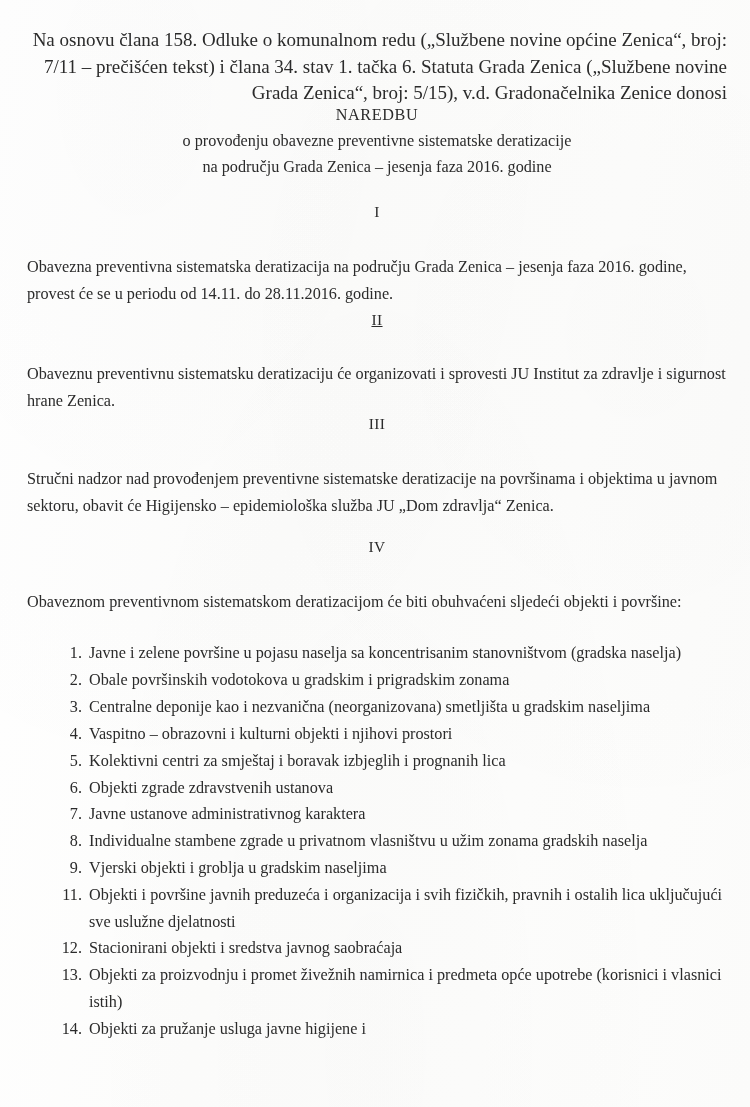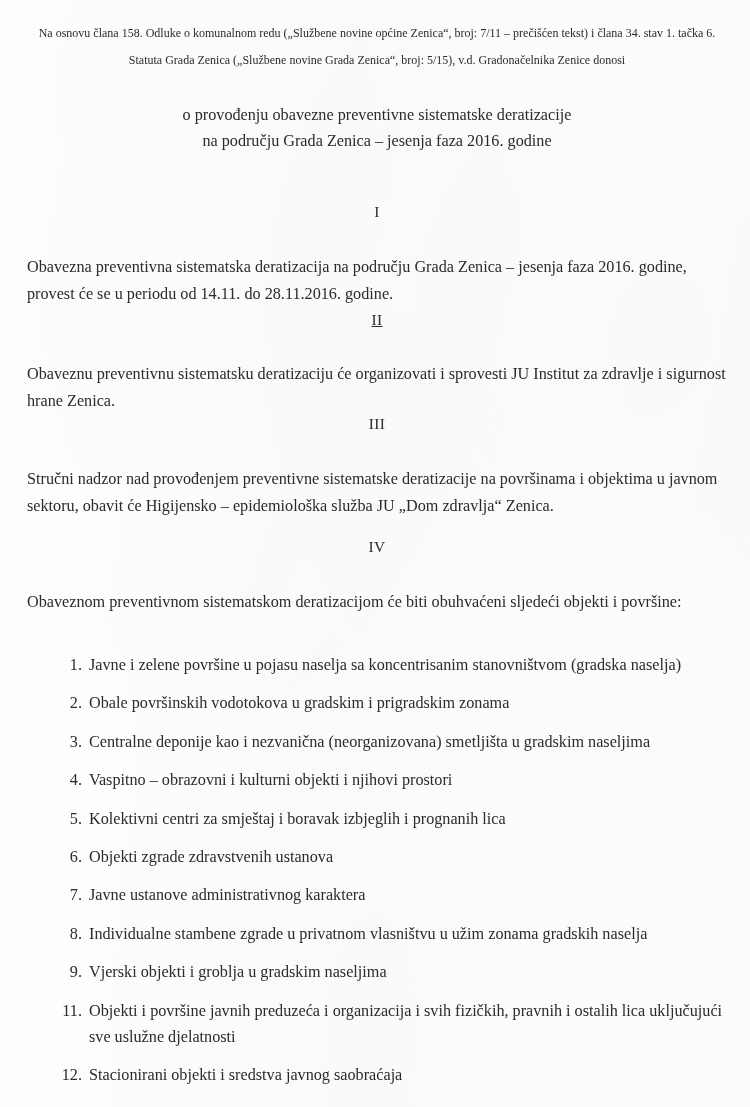--- a/index.html
+++ b/index.html
@@ -34,23 +34,23 @@
     position: relative;
     z-index: 1;
     padding: 0;
   }
 
   .preamble {
     position: absolute;
     left: 27px;
     top: 8px;
     width: 700px;
-    font-size: 12px;
+    font-size: 19px;
     line-height: 26.5px;
-    text-align: center;
+    text-align: right;
   }
 
   .title-block {
     position: absolute;
     left: 27px;
     top: 102px;
     width: 700px;
     text-align: center;
     font-size: 16.2px;
     line-height: 26px;
@@ -106,32 +106,32 @@
     left: 0;
     top: 0;
     width: 30px;
     text-align: right;
   }
   .obj-list li.wide .num {
     width: 30px;
   }
   .obj-list li .txt {
     display: block;
-    margin-top: 12px;
   }
 </style>
 </head>
 <body>
 
 <div class="page">
   <div class="content">
 
     <p class="preamble">Na osnovu člana 158. Odluke o komunalnom redu („Službene novine općine Zenica“, broj: 7/11 – prečišćen tekst) i člana 34. stav 1. tačka 6. Statuta Grada Zenica („Službene novine Grada Zenica“, broj: 5/15), v.d. Gradonačelnika  Zenice donosi</p>
 
     <div class="title-block">
+      <div class="title-main">NAREDBU</div>
       <div>o provođenju obavezne preventivne sistematske deratizacije</div>
       <div>na području Grada Zenica – jesenja faza 2016. godine</div>
     </div>
 
     <div class="roman" id="roman-1">I</div>
     <p class="para" id="para-1">Obavezna preventivna sistematska deratizacija na području Grada Zenica – jesenja faza 2016. godine, provest će se u periodu od 14.11. do 28.11.2016. godine.</p>
 
     <div class="roman" id="roman-2">II</div>
     <p class="para" id="para-2">Obaveznu preventivnu sistematsku deratizaciju će organizovati i sprovesti JU Institut za zdravlje i sigurnost hrane Zenica.</p>
 
@@ -180,19 +180,23 @@
         </li>
         <li class="wide">
           <span class="num">11.</span>
           <span class="txt">Objekti i površine javnih preduzeća i organizacija i svih fizičkih, pravnih i ostalih lica uključujući sve uslužne djelatnosti</span>
         </li>
         <li class="wide">
           <span class="num">12.</span>
           <span class="txt">Stacionirani objekti i sredstva javnog saobraćaja</span>
         </li>
         <li class="wide">
+          <span class="num">13.</span>
+          <span class="txt">Objekti za proizvodnju i promet živežnih namirnica i predmeta opće upotrebe (korisnici i vlasnici istih)</span>
+        </li>
+        <li class="wide">
           <span class="num">14.</span>
           <span class="txt">Objekti za pružanje usluga javne higijene i</span>
         </li>
       </ol>
 
   </div>
 </div>
 
 </body></html>

